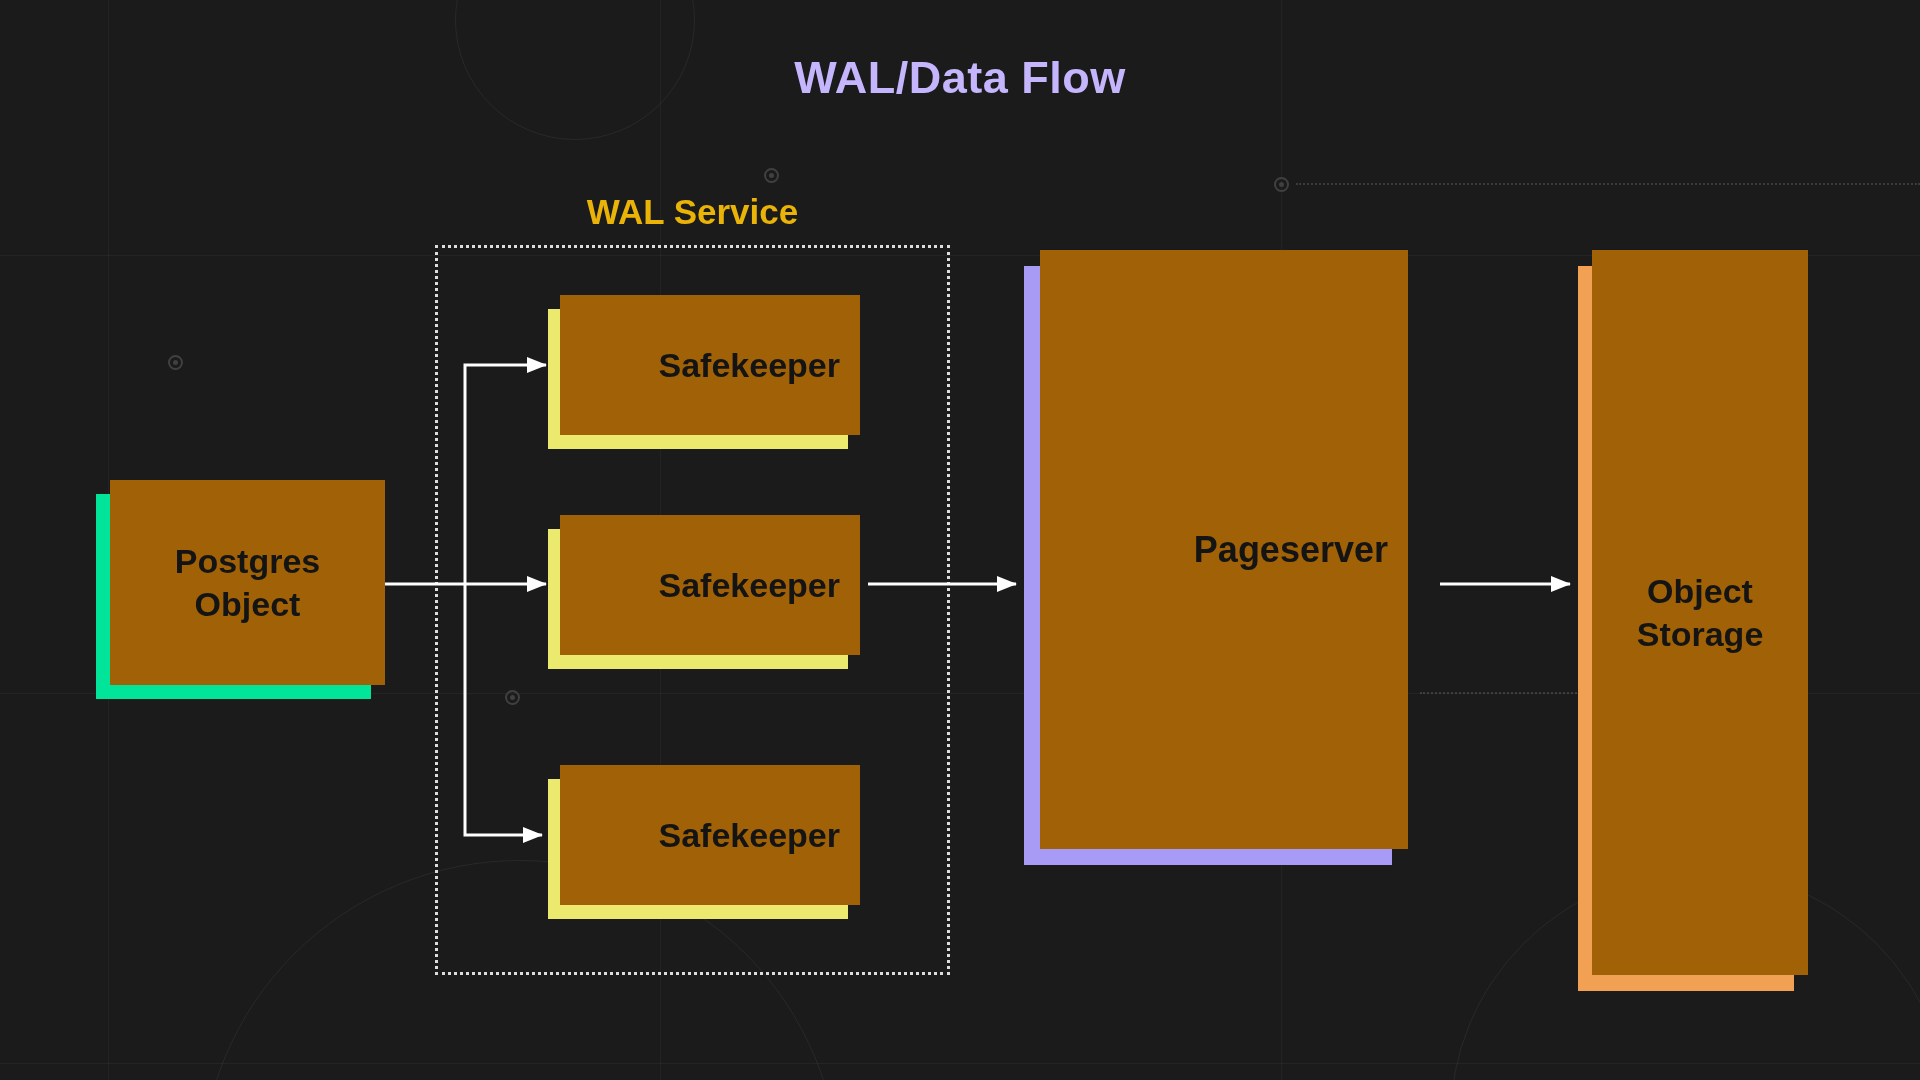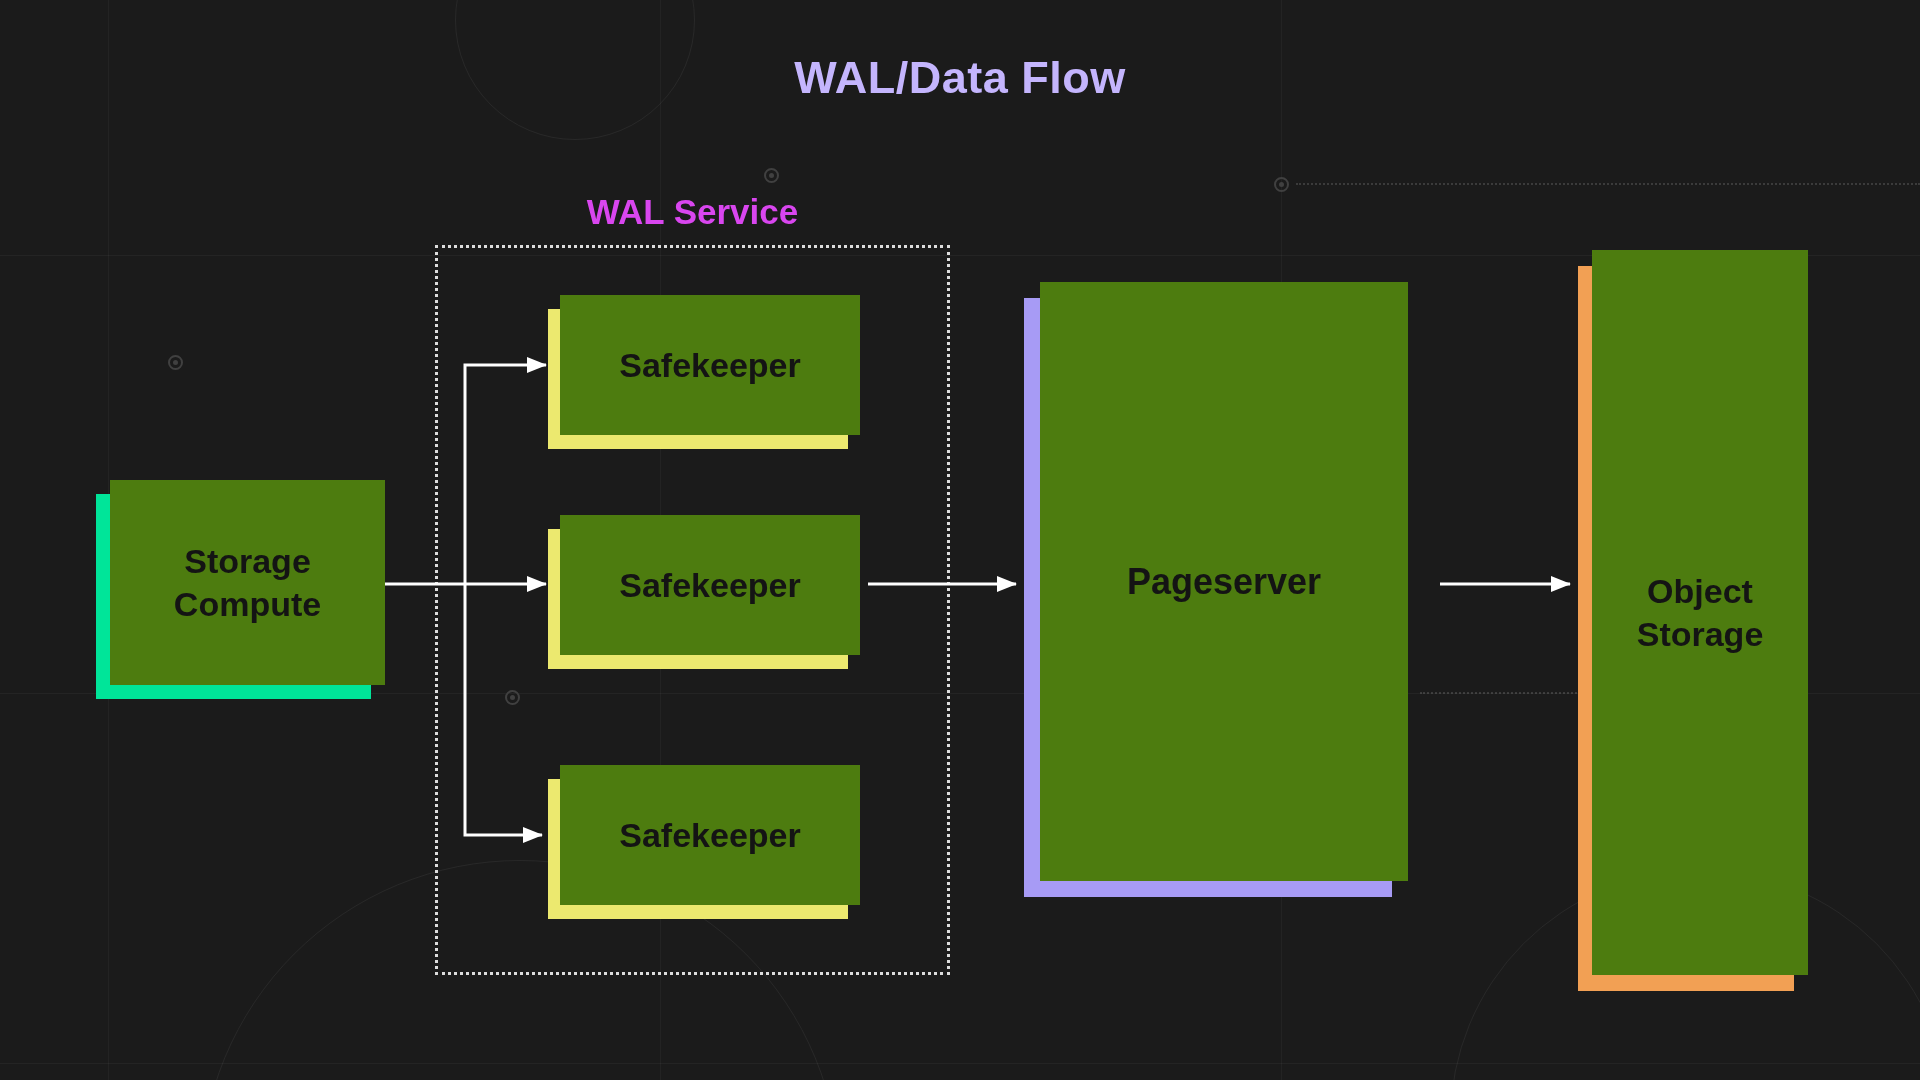--- a/index.html
+++ b/index.html
@@ -21,46 +21,46 @@
                  margin:-2.5px 0 0 -2.5px; background:#404040; border-radius:50%; }
 
   
   .title {
     position:absolute; top:52px; left:0; width:100%;
     text-align:center; color:#c4b5fd; font-size:45px; font-weight:bold;
     letter-spacing:0.5px;
   }
   .group-label {
     position:absolute; top:192px; left:435px; width:515px;
-    text-align:center; color:#d946ef; font-size:35px; font-weight:bold;
+    text-align:center; color:#eab308; font-size:35px; font-weight:bold;
   }
 
   
   .group-box {
     position:absolute; left:435px; top:245px; width:515px; height:730px;
     border:3px dotted rgba(255,255,255,0.85);
   }
 
   
   .node {
-    position:absolute; background:#4d7c0f;
-    display:flex; align-items:center; justify-content:center;
+    position:absolute; background:#a16207;
+    display:flex; align-items:center; justify-content:flex-end;
     text-align:center; color:#141414; font-weight:bold;
   }
   .node .label { font-size:34px; line-height:1.25; padding:0 20px; }
   .accent-green  { box-shadow:-14px 14px 0 0 #00e599; }
   .accent-yellow { box-shadow:-12px 14px 0 0 #ece96f; }
   .accent-purple { box-shadow:-16px 16px 0 0 #a79bf5; }
   .accent-orange { box-shadow:-14px 16px 0 0 #f2a054; }
 
   .node-postgres   { left:110px;  top:480px; width:275px; height:205px; }
   .node-sk1        { left:560px;  top:295px; width:300px; height:140px; }
   .node-sk2        { left:560px;  top:515px; width:300px; height:140px; }
   .node-sk3        { left:560px;  top:765px; width:300px; height:140px; }
-  .node-pageserver { left:1040px; top:250px; width:368px; height:599px;margin-top:32px; }
+  .node-pageserver { left:1040px; top:250px; width:368px; height:599px; }
   .node-pageserver .label { font-size:36px; }
   .node-objstore   { left:1592px; top:250px; width:216px; height:725px; }
 
   
   .edges { position:absolute; inset:0; pointer-events:none; }
 </style>
 </head>
 <body>
 
 <div class="canvas">
@@ -82,21 +82,21 @@
     <div class="ring" style="left:1274px; top:177px"></div>
     <div class="ring" style="left:505px; top:690px"></div>
   </div>
 
   <div class="title">WAL/Data Flow</div>
   <div class="group-label">WAL Service</div>
 
   <div class="group-box"></div>
 
   <div class="node node-postgres accent-green">
-    <div class="label">Storage Compute</div>
+    <div class="label">Postgres Object</div>
   </div>
 
   <div class="node node-sk1 accent-yellow">
     <div class="label">Safekeeper</div>
   </div>
 
   <div class="node node-sk2 accent-yellow">
     <div class="label">Safekeeper</div>
   </div>
 

